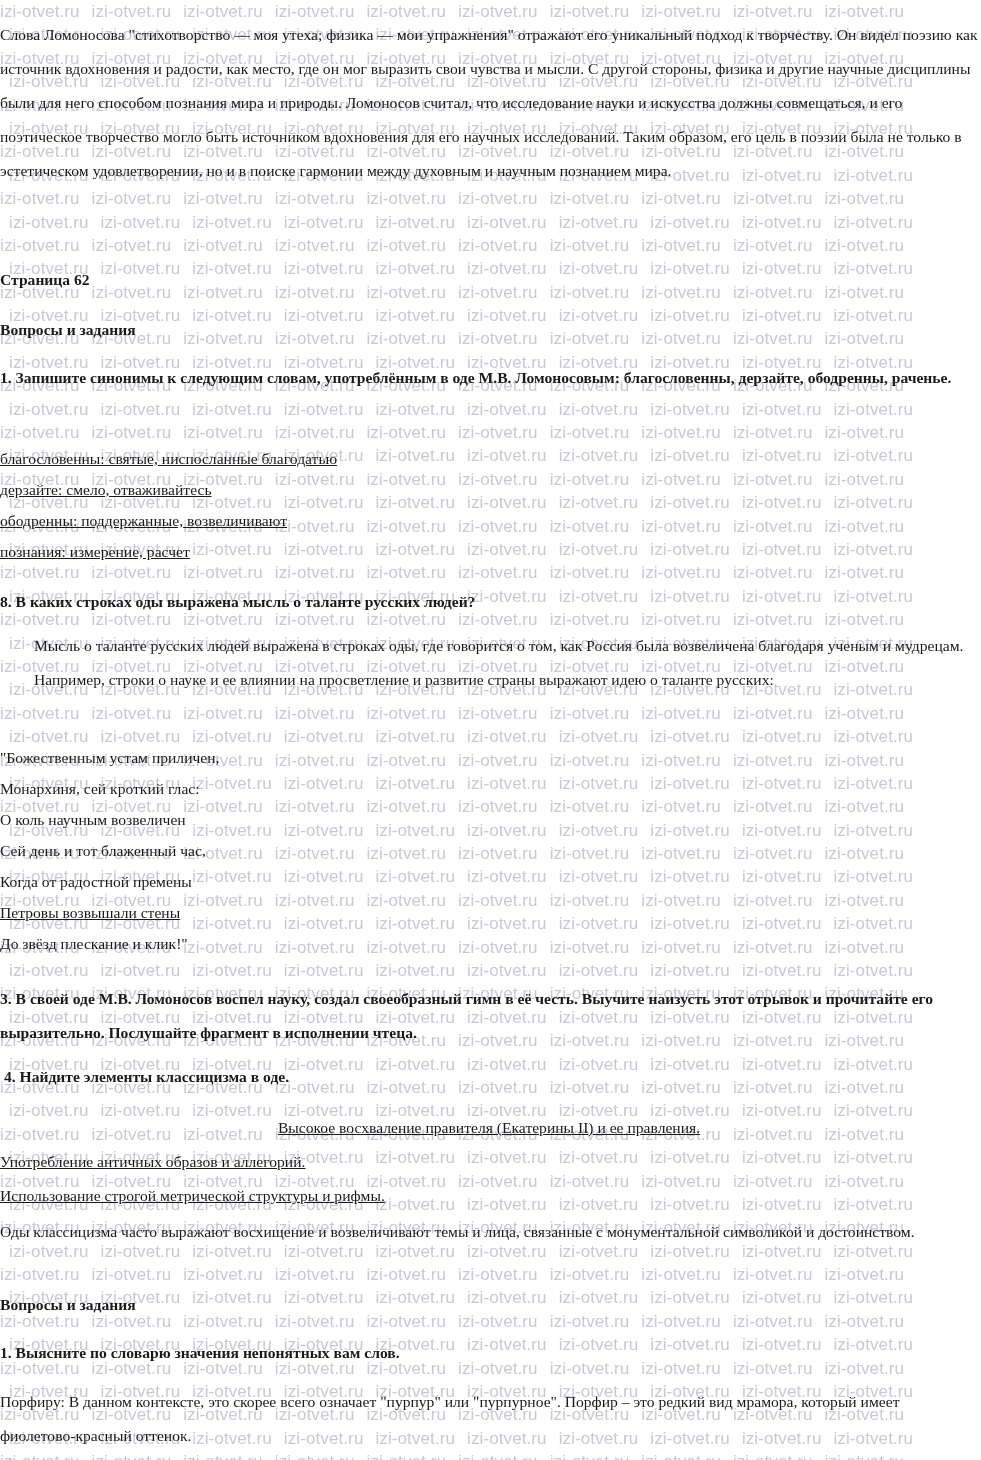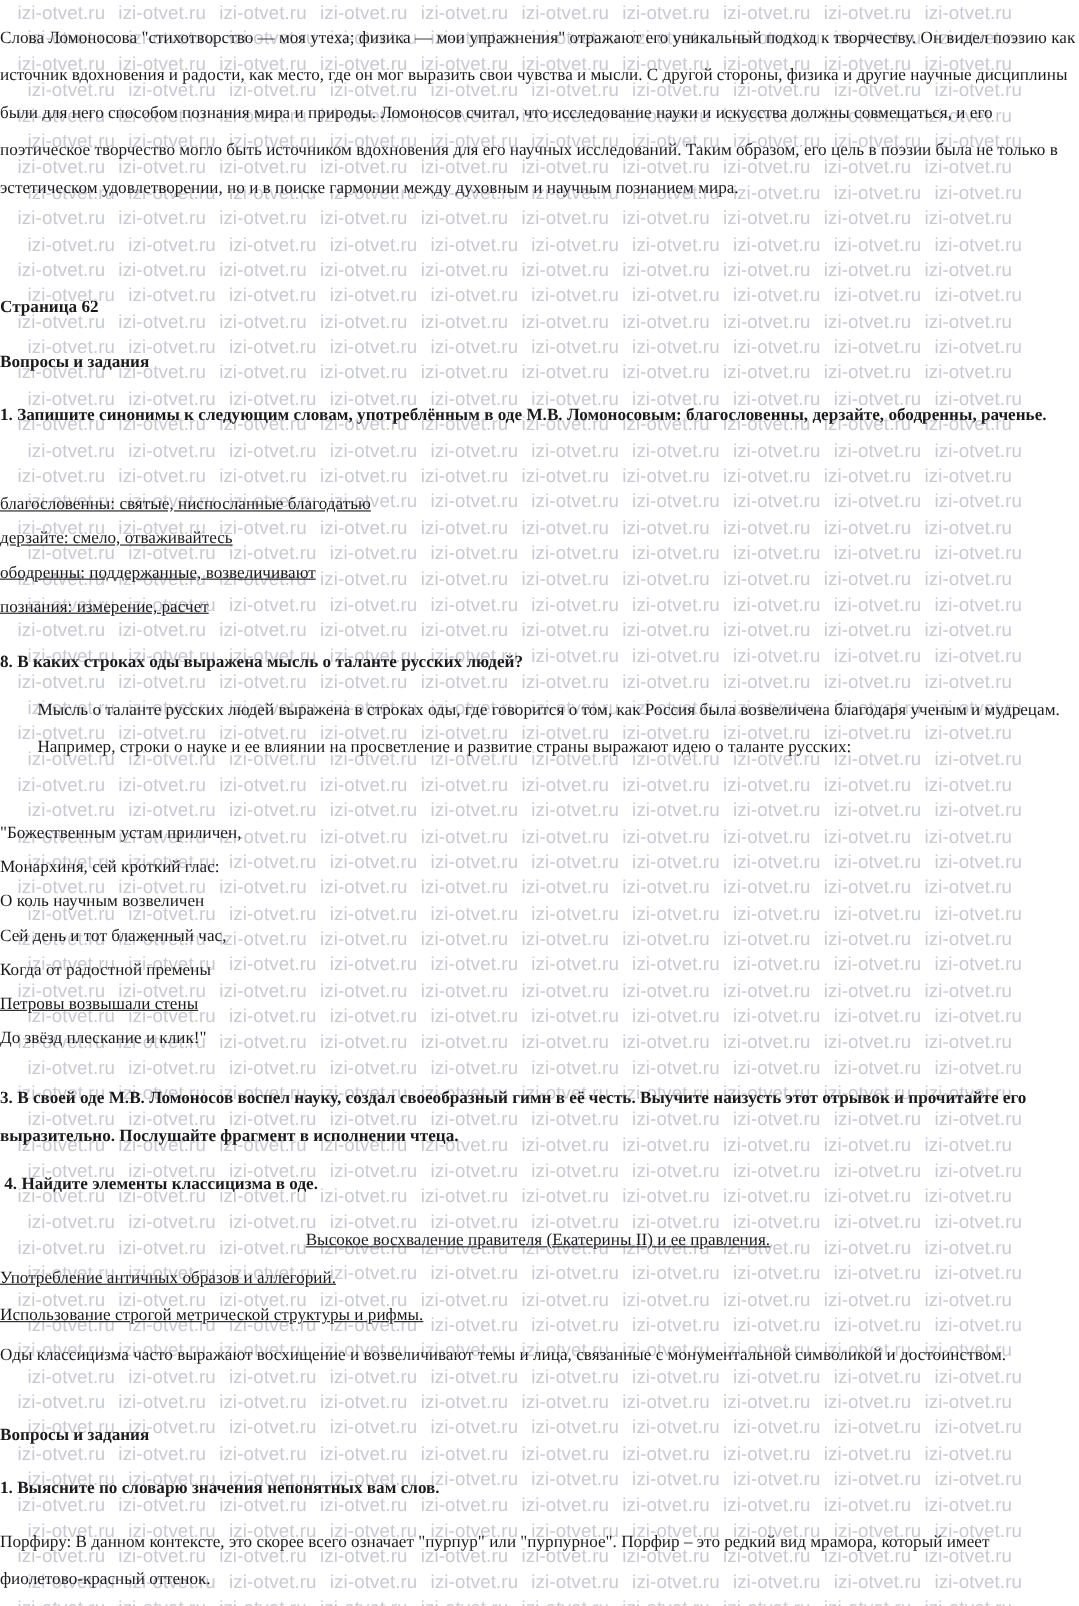--- a/index.html
+++ b/index.html
@@ -16,21 +16,20 @@
     font-family: "Liberation Serif", "DejaVu Serif", serif;
   }
 
   
   #watermark {
     position: absolute;
     inset: 0;
     z-index: 0;
     pointer-events: none;
     overflow: hidden;
-    margin-left: 16px;
   }
   .wm-row {
     height: 23.4px;
     line-height: 23.4px;
     white-space: nowrap;
     font-family: "Liberation Sans", "DejaVu Sans", sans-serif;
     font-size: 17px;
     letter-spacing: 0.1px;
     color: #c9c9d2;
     overflow: hidden;

